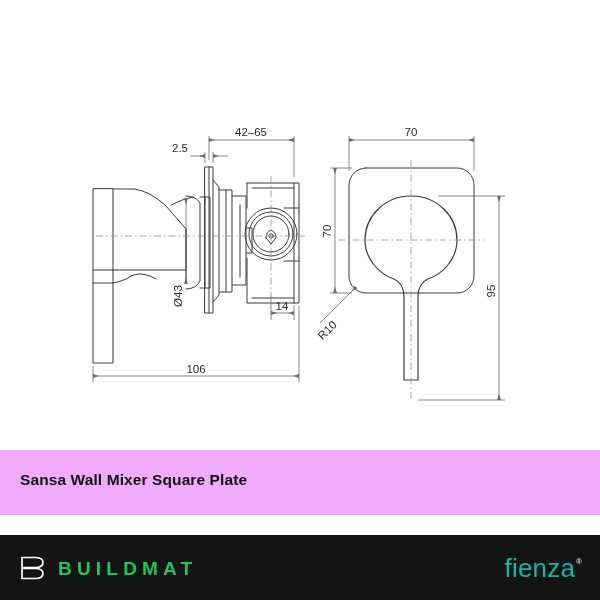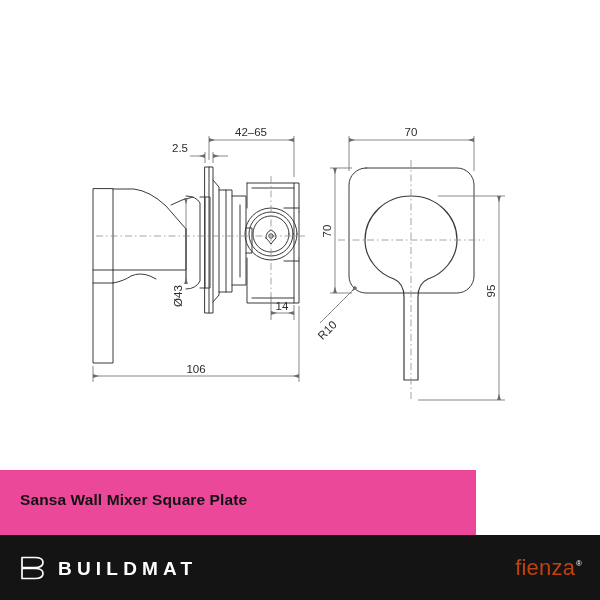--- a/index.html
+++ b/index.html
@@ -14,49 +14,49 @@
   .sheet{position:absolute;inset:0;background:#ffffff;}
 
   
   .drawing-area{
     position:absolute;left:0;top:0;width:516px;height:470px;
   }
   .drawing-svg{display:block;width:600px;height:470px;}
 
   
   .caption-zone{
-    position:absolute;left:0;top:470px;width:476px;height:65px;
-    background:#ec4899;
+    position:absolute;left:0;top:450px;width:600px;height:65px;
+    background:#f0abfc;
   }
   .product-title{
     position:absolute;left:20px;top:21px;
     font-size:15.5px;font-weight:bold;color:#121212;
     letter-spacing:.1px;white-space:nowrap;
   }
 
   
   .footer-bar{
     position:absolute;left:0;top:535px;width:600px;height:65px;
     background:#141414;
   }
   .brand-left{
     position:absolute;left:20px;top:50%;transform:translateY(-50%);
     display:flex;align-items:center;gap:11px;
   }
   .buildmat-mark{display:block;}
   .buildmat-word{
-    font-size:19px;font-weight:bold;color:#ffffff;
+    font-size:19px;font-weight:bold;color:#22c55e;
     letter-spacing:5.2px;line-height:1;white-space:nowrap;
   }
   .brand-right{
     position:absolute;right:18px;top:50%;transform:translateY(-50%);
     display:flex;align-items:flex-start;
   }
   .fienza-word{
-    font-size:22px;color:#c2410c;line-height:1;
+    font-size:26px;color:#14b8a6;line-height:1;
     letter-spacing:.2px;font-weight:300;white-space:nowrap;
   }
   .fienza-tm{
     font-size:8px;color:#ffffff;line-height:1;margin-top:3px;margin-left:1px;
   }
 
   
   text{
     font-family:"Liberation Sans","DejaVu Sans",sans-serif;
     fill:#2b2b2b;

